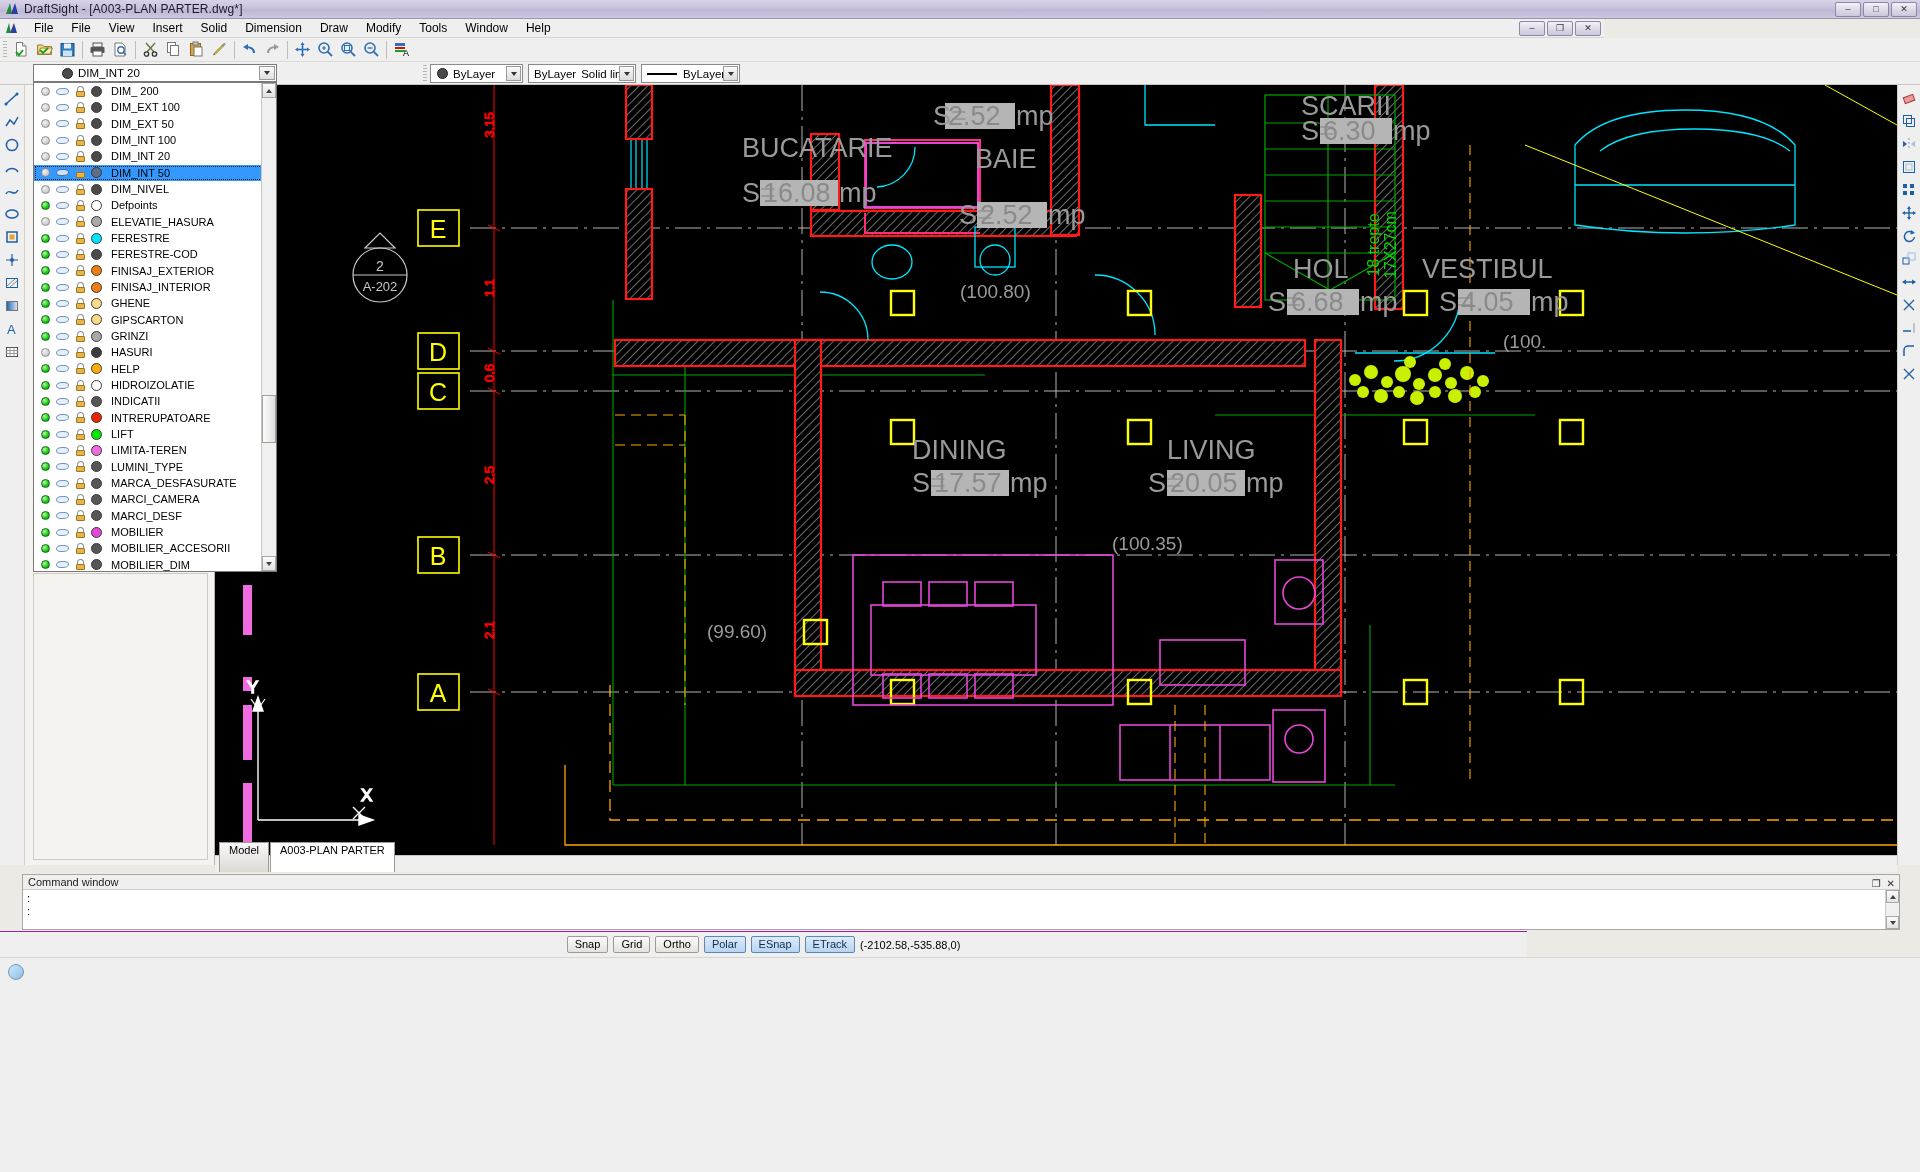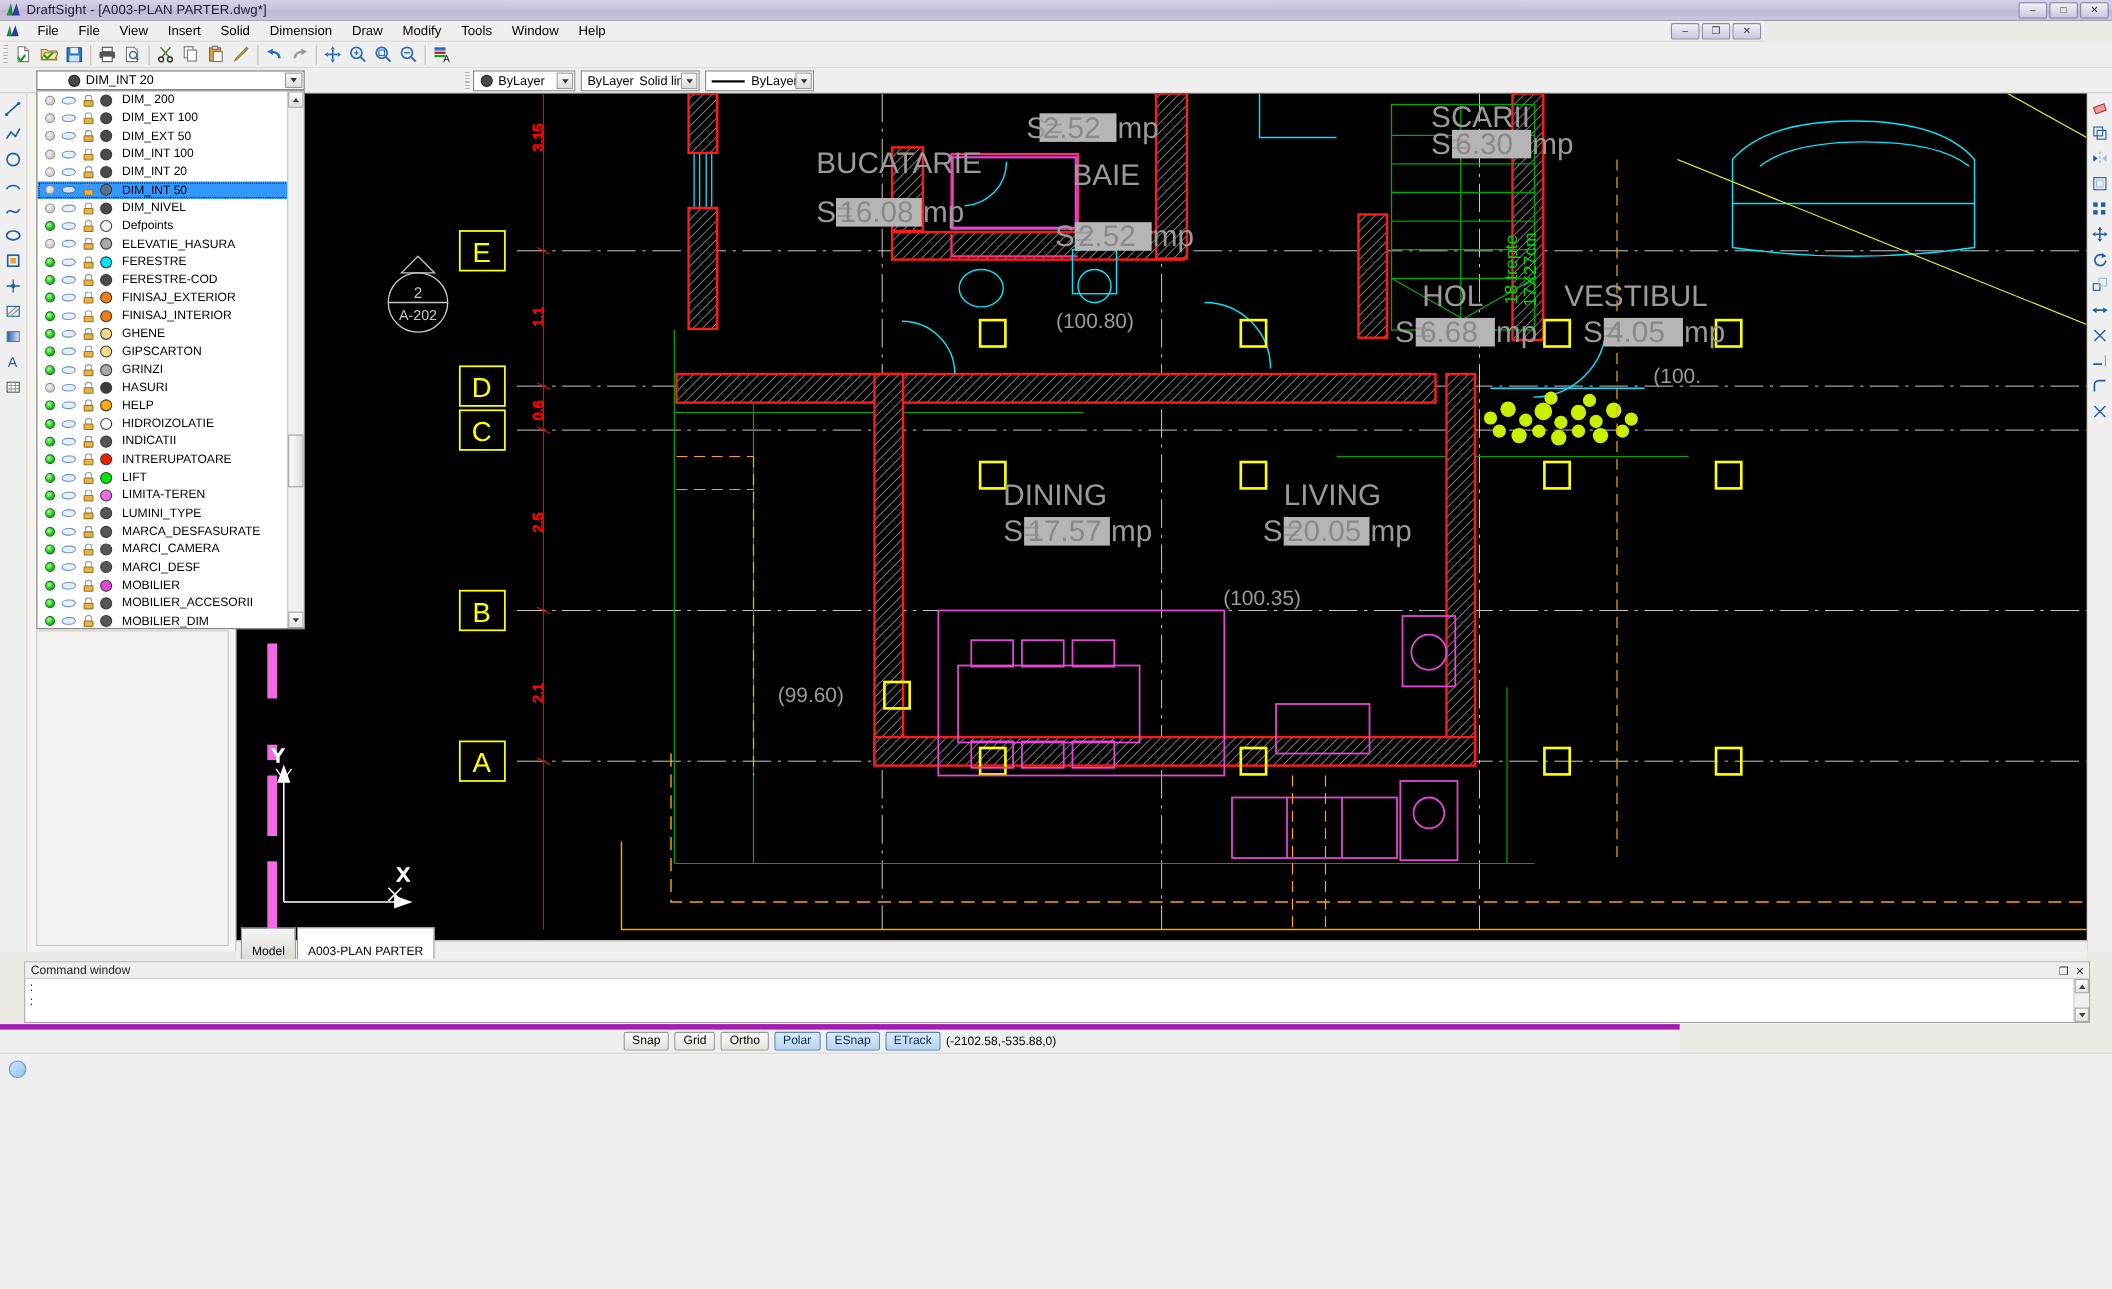--- a/index.html
+++ b/index.html
@@ -153,21 +153,21 @@
   }
   .canvas svg { position:absolute; left:0; top:0; }
 
   
   .tabsbar {
     position:absolute; left:215px; top:855px; width:1682px; height:17px;
     background:#efefef; border-top:1px solid #c9c7c2;
     display:flex; align-items:flex-end; padding-left:4px;
   }
   .tab {
-    height:15px; padding:14px 9px; font-size:11px; line-height:15px;
+    height:30px; padding:0 9px; font-size:11px; line-height:15px;
     border:1px solid #9d9b96; border-bottom:none; margin-right:1px;
     background:linear-gradient(to bottom,#f7f7f7,#dcdad5); color:#000;
   }
   .tab.active { background:#fff; }
 
   
   .cmdwin {
     position:absolute; left:22px; top:874px; width:1878px; height:56px;
     background:#fff; border:1px solid #a9a7a2;
   }
@@ -177,21 +177,21 @@
   }
   .cmd-title .tools { position:absolute; right:4px; top:1px; display:flex; gap:6px; font-size:10px; color:#333; }
   .cmd-body { padding:2px 4px; font-size:11px; color:#000; }
   .cmd-line { height:13px; line-height:13px; }
   .cmd-scroll { position:absolute; right:0; top:15px; width:14px; bottom:0; background:#f0f0f0; border-left:1px solid #cfcdc8; }
   .cmd-scroll .arr { height:13px; display:flex; align-items:center; justify-content:center; background:linear-gradient(to bottom,#fbfbfb,#e3e3e3); border:1px solid #aba9a4; }
 
   
   .statusbar {
     position:absolute; left:0; top:931px; width:1527px; height:26px;
-    background:#efefef; border-top:5px solid #a21caf;
+    background:#efefef; border-top:1px solid #a21caf;
     display:flex; align-items:center; justify-content:center; gap:5px;
   }
   .sbtn {
     height:17px; min-width:37px; padding:0 7px; font-size:11px; line-height:15px;
     border:1px solid #9d9b96; border-radius:2px; color:#000; text-align:center;
     background:linear-gradient(to bottom,#fbfbfb,#e4e2dd);
   }
   .sbtn.on { background:linear-gradient(to bottom,#dceaf8,#b9d4ef); border-color:#5b86b5; color:#0a2d52; }
   .coords { font-size:11px; color:#000; margin-left:0; }
   .statusbar2 {

